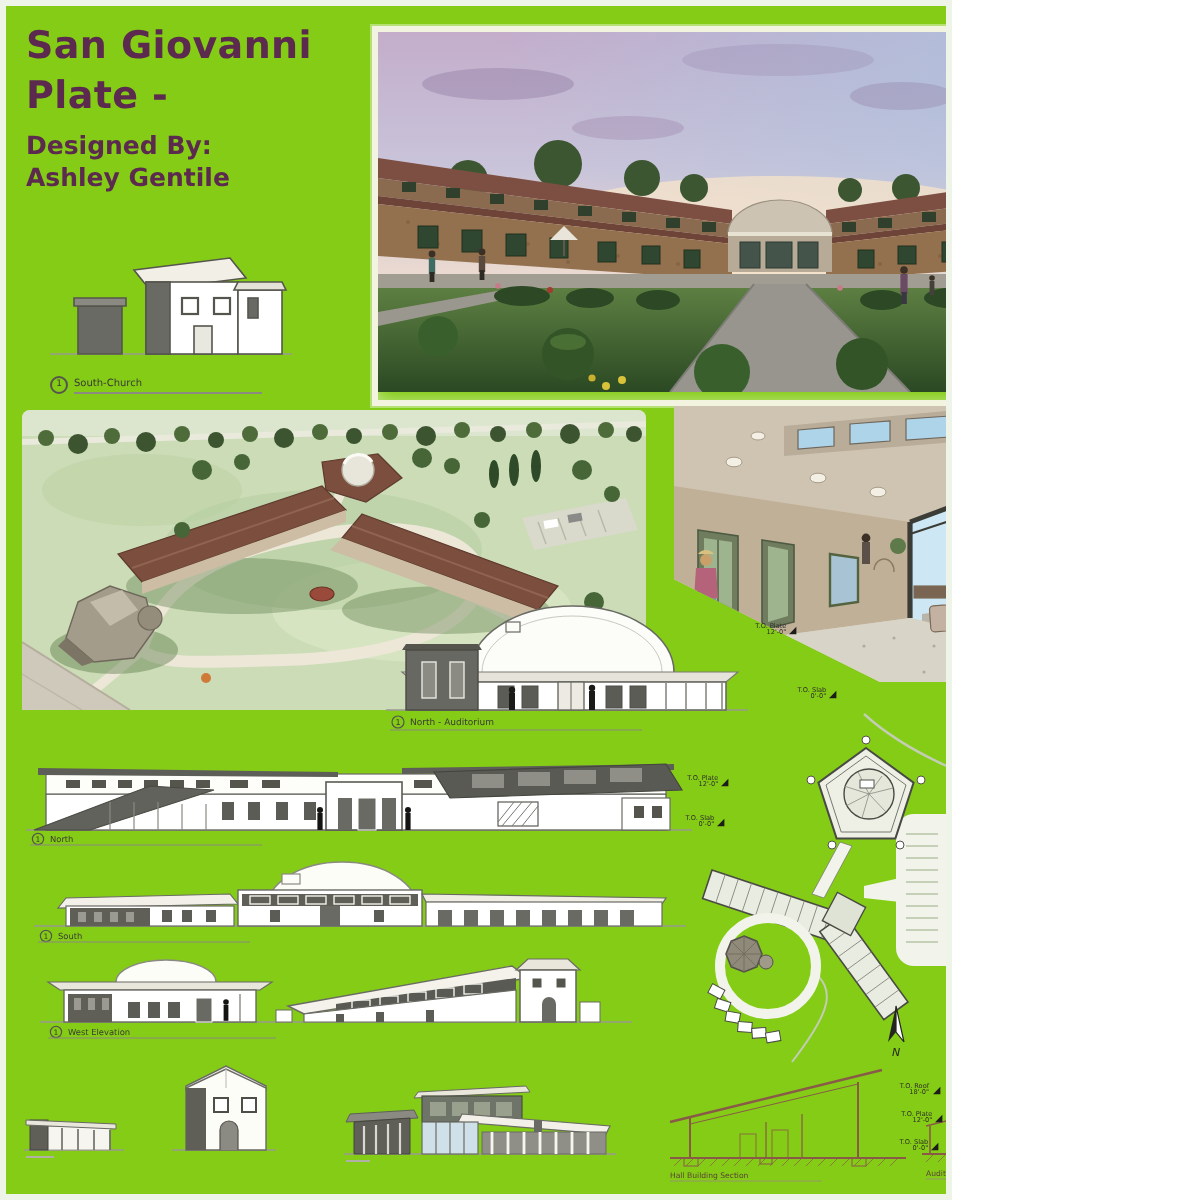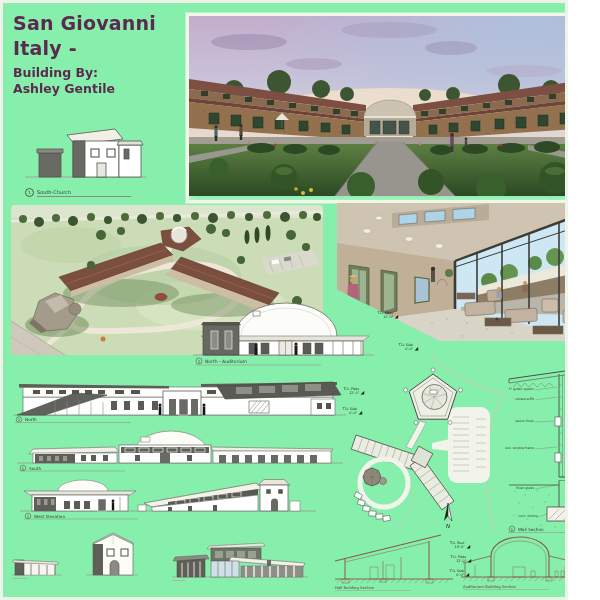--- a/index.html
+++ b/index.html
@@ -1,16 +1,16 @@
 <!DOCTYPE html>
 <html><head>
 <meta charset="utf-8">
 <style>
   html,body{margin:0;padding:0;}
-  #board{position:relative;width:568px;height:600px;background:#86efac;overflow:hidden;
+  #board{position:relative;width:476px;height:600px;background:#84cc16;overflow:hidden;
          font-family:"DejaVu Sans",sans-serif;box-sizing:border-box;border:3px solid #eef4e7;}
   .abs{position:absolute;}
   
   #title{left:10px;top:8px;width:180px;color:#5b2a4e;}
   #title .t-line{font-size:19px;font-weight:bold;line-height:25px;letter-spacing:.2px;}
   #title .b-line{font-size:12.5px;font-weight:bold;line-height:16px;margin-top:4px;}
   
   .render{border:3px solid rgba(248,246,234,.95);box-shadow:0 0 0 1px rgba(255,255,255,.4), inset 0 0 8px rgba(255,255,255,.5);}
   
   .dlabel{display:flex;align-items:center;gap:3px;font-size:5px;color:#3a3a34;}
@@ -22,22 +22,22 @@
   .lvl .lg{font-size:6px;color:#1c1c18;transform:scale(.8);}
   svg text{font-family:"DejaVu Sans",sans-serif;}
 </style>
 </head>
 <body>
 
 <div id="board">
 
   <div class="abs" id="title">
     <div class="t-line">San Giovanni</div>
-    <div class="t-line">Italy -</div>
-    <div class="b-line">Building By:</div>
+    <div class="t-line">Plate -</div>
+    <div class="b-line">Designed By:</div>
     <div class="b-line" style="margin-top:0">Ashley Gentile</div>
   </div>
 
   <svg class="abs" style="left:20px;top:108px" width="125" height="76" viewBox="0 0 125 76">
     <g stroke="#55554e" stroke-width="0.8" fill="#fbfbf7">
       <line x1="2" y1="66" x2="123" y2="66" stroke="#9a9a92"></line>
 
       <polygon points="16,42 38,42 38,66 16,66" fill="#6a6a64"></polygon>
       <polygon points="14,42 40,42 40,38 14,38" fill="#8a8a82"></polygon>
 

